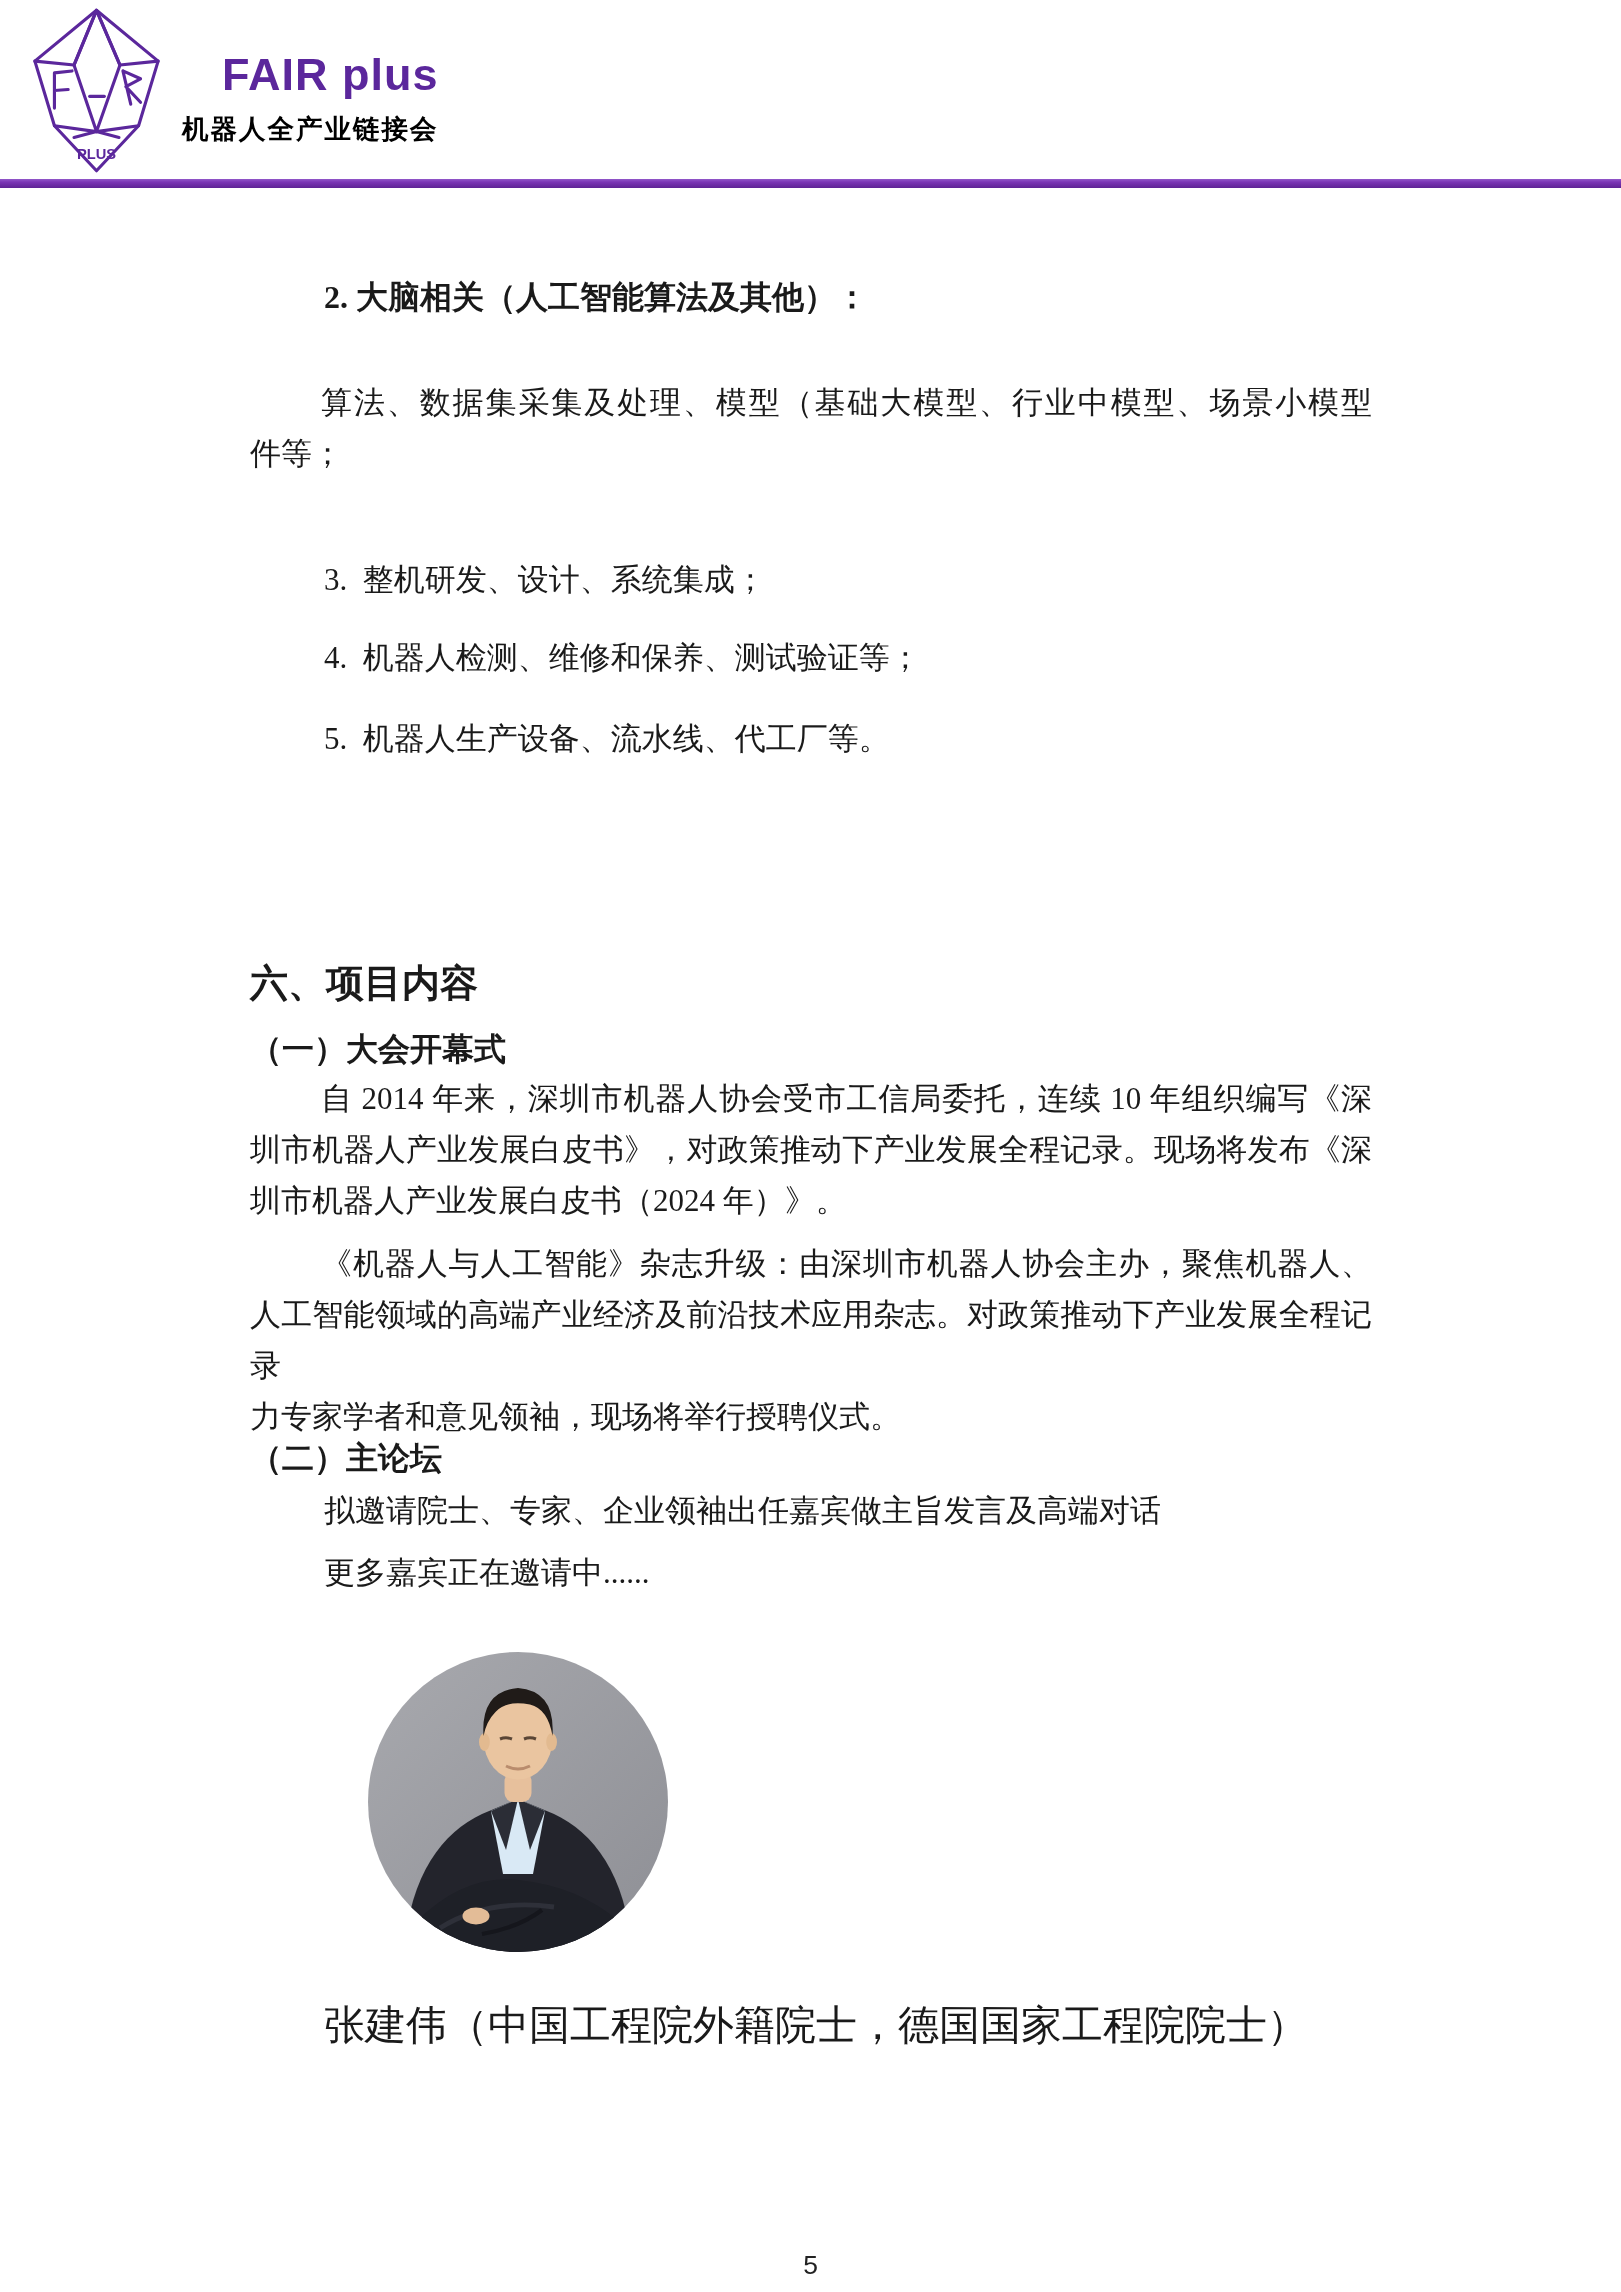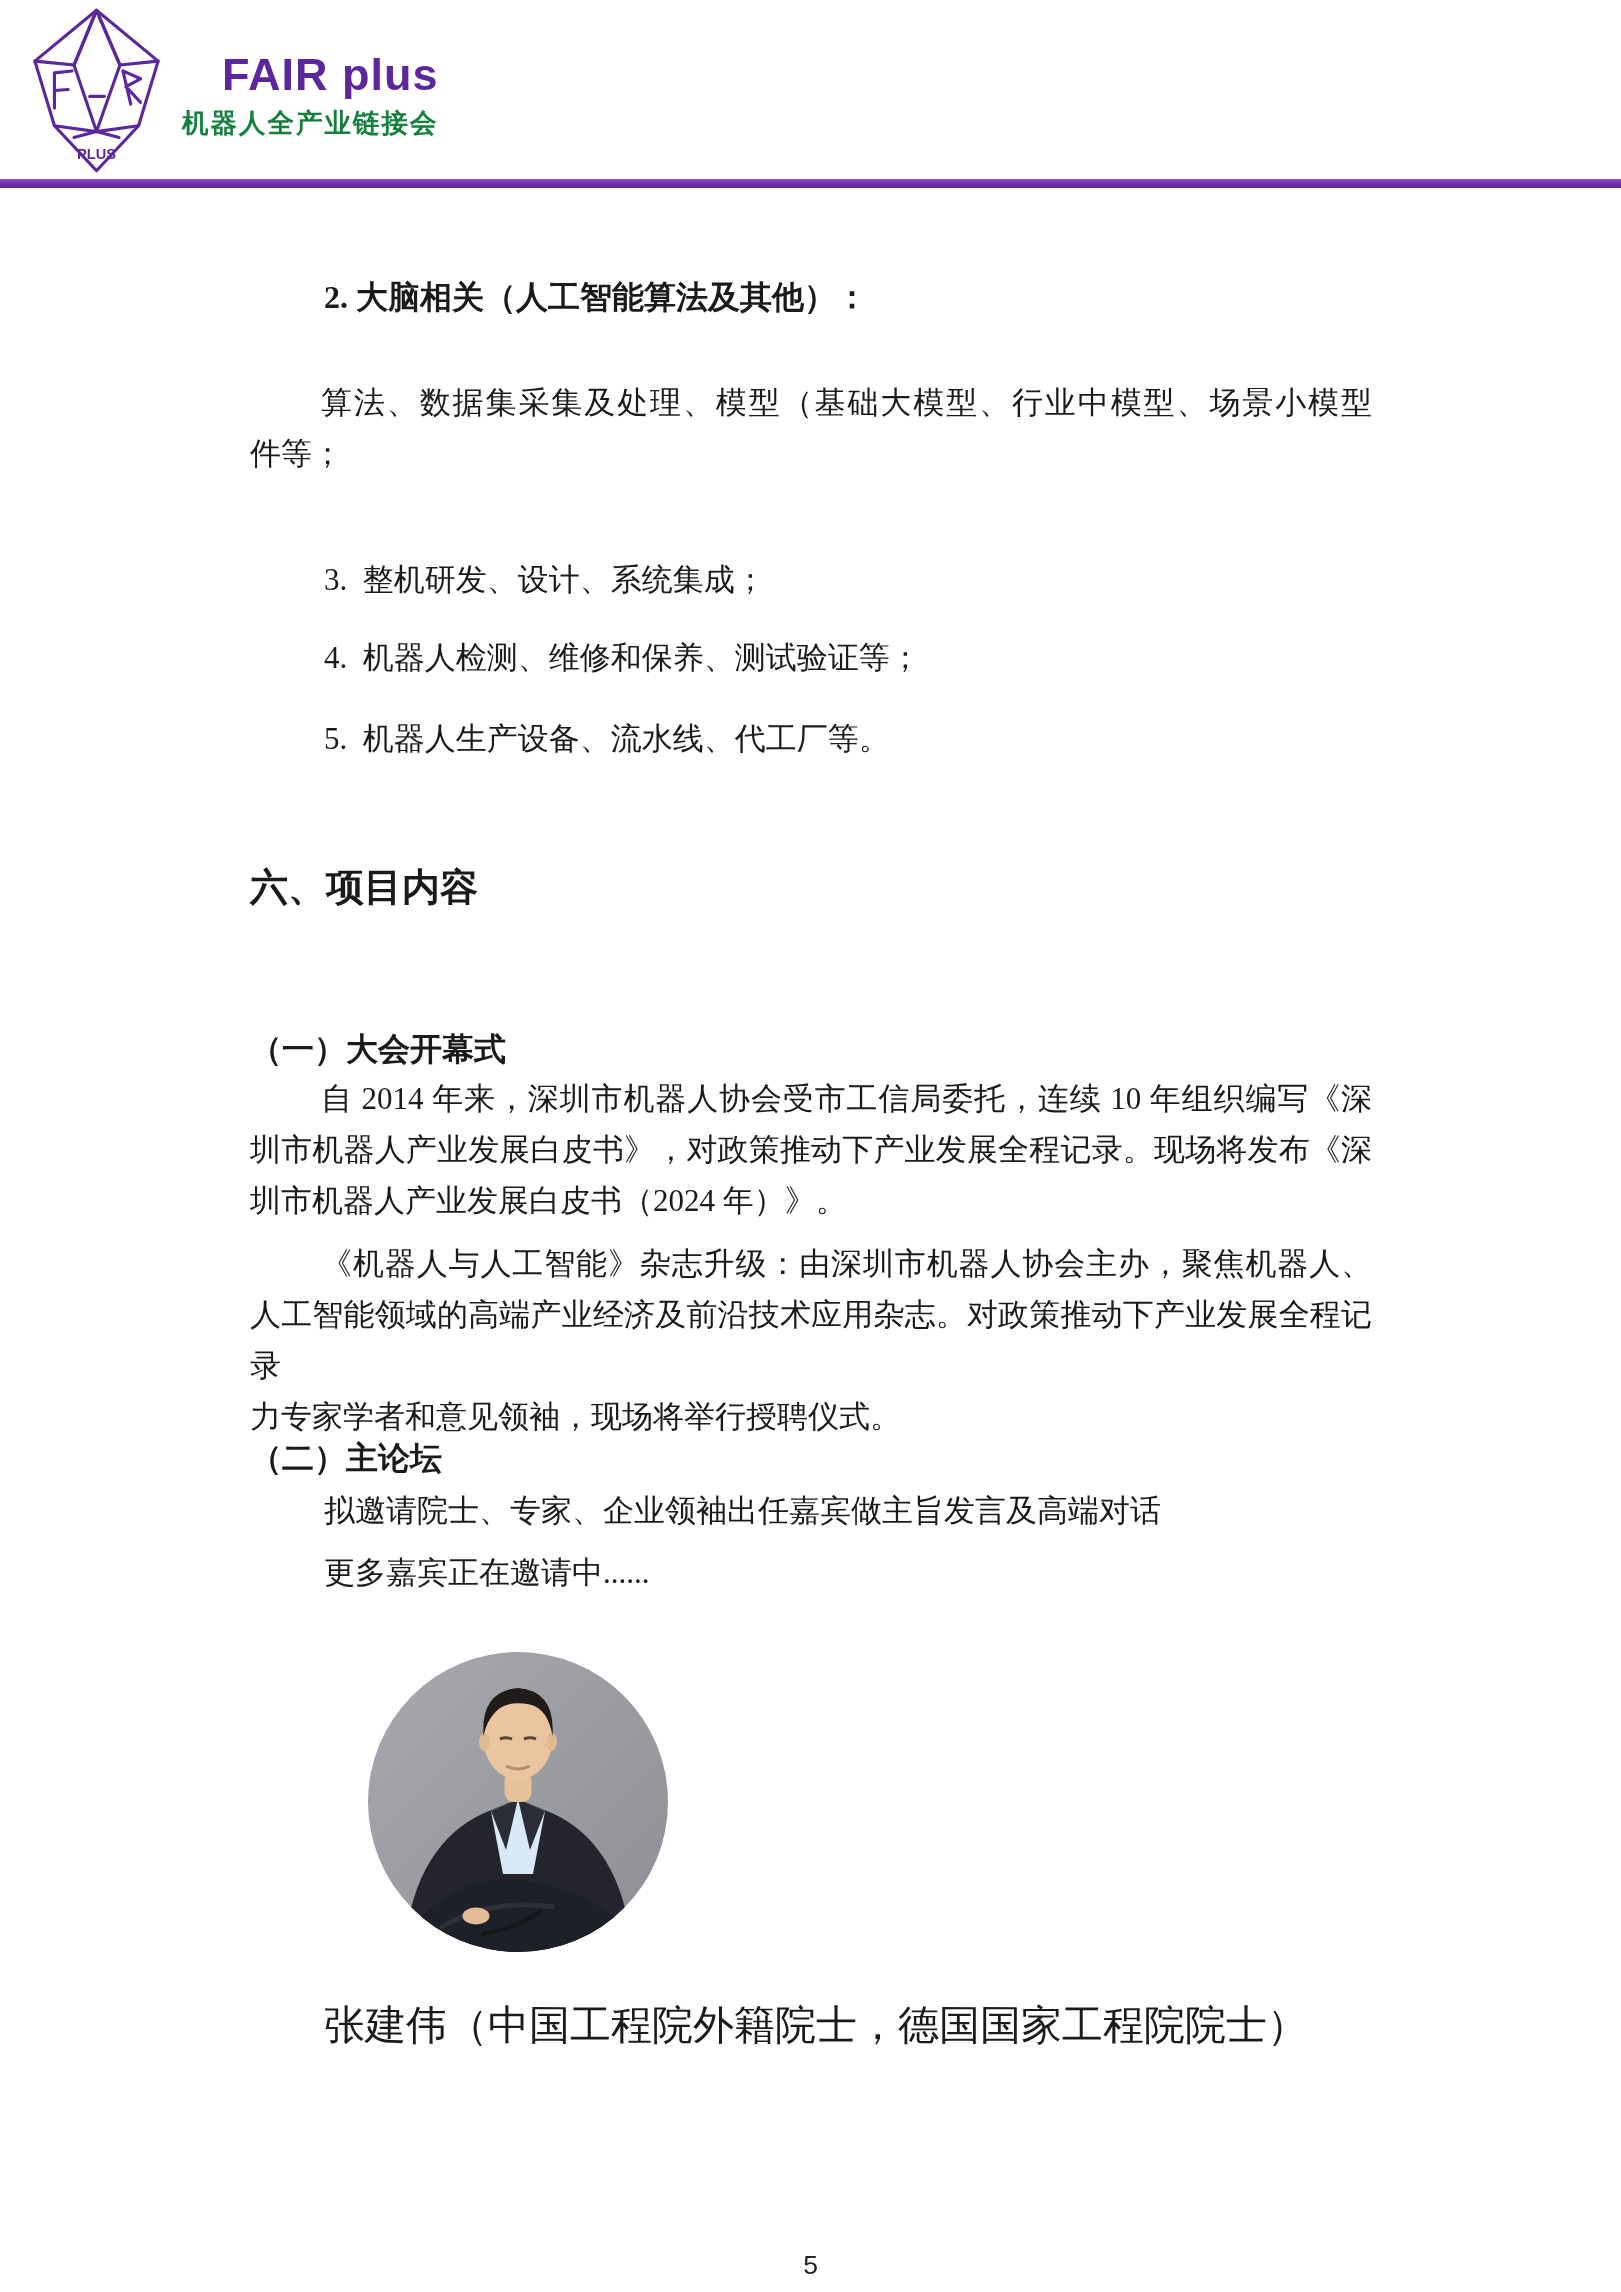--- a/index.html
+++ b/index.html
@@ -9,21 +9,21 @@
     margin:0 auto;
     background:#ffffff;
     font-family:"Liberation Serif","DejaVu Serif",serif;
     color:#1a1a1a;
     overflow:hidden;
   }
   
   .logo-svg{position:absolute;left:29px;top:5.9px;width:135px;height:169px;}
   .brand{position:absolute;left:182px;top:51px;font-family:"Liberation Sans","DejaVu Sans",sans-serif;}
   .brand-title{font-size:45px;font-weight:bold;color:#5b279c;letter-spacing:1px;line-height:1.05;text-align:right;}
-  .brand-sub{font-size:26.5px;font-weight:bold;color:#15803d;letter-spacing:2px;margin-top:7px;}
+  .brand-sub{font-size:26.5px;font-weight:bold;color:#000000;letter-spacing:2px;margin-top:13px;}
   .rule{position:absolute;left:0;top:179px;width:1621px;height:8.8px;
         background:linear-gradient(180deg,#9257c9 0%,#7a35b4 35%,#5e2394 100%);}
   
   .blk{position:absolute;left:250px;width:1122px;font-size:31px;line-height:51px;}
   .line{text-align:justify;text-align-last:justify;}
   .line.first{padding-left:71px;}
   .line.last{text-align-last:left;}
   .num-item{white-space:pre-wrap;padding-left:74px;}
   .h-serif{font-weight:bold;font-size:32px;}
   .h-serif.ind{padding-left:74px;}
@@ -66,21 +66,21 @@
 
   <div class="blk" style="top:377px;">
     <div class="line first">算法、数据集采集及处理、模型（基础大模型、行业中模型、场景小模型</div>
     <div class="line last">件等；</div>
   </div>
 
   <div class="blk num-item" style="top:554px;">3.  整机研发、设计、系统集成；</div>
   <div class="blk num-item" style="top:632px;">4.  机器人检测、维修和保养、测试验证等；</div>
   <div class="blk num-item" style="top:713px;">5.  机器人生产设备、流水线、代工厂等。</div>
 
-  <div class="blk h-sans" style="top:864px;">六、项目内容</div>
+  <div class="blk h-sans" style="top:960px;">六、项目内容</div>
 
   <div class="blk h-serif" style="top:1024px;">（一）大会开幕式</div>
 
   <div class="blk" style="top:1073px;">
     <div class="line first">自 2014 年来，深圳市机器人协会受市工信局委托，连续 10 年组织编写《深</div>
     <div class="line">圳市机器人产业发展白皮书》，对政策推动下产业发展全程记录。现场将发布《深</div>
     <div class="line last">圳市机器人产业发展白皮书（2024 年）》。</div>
   </div>
 
   <div class="blk" style="top:1238px;">

